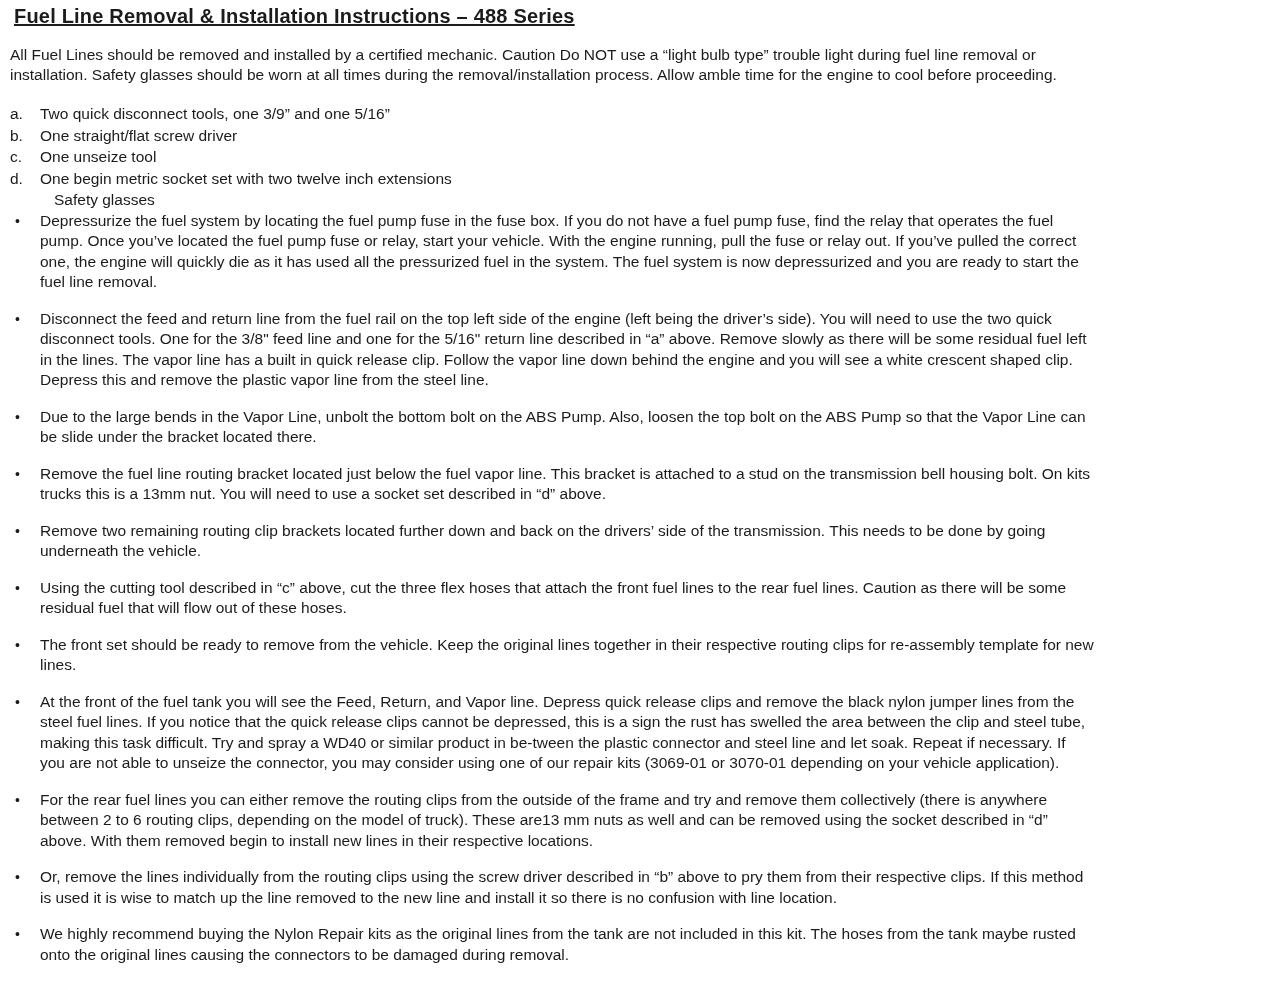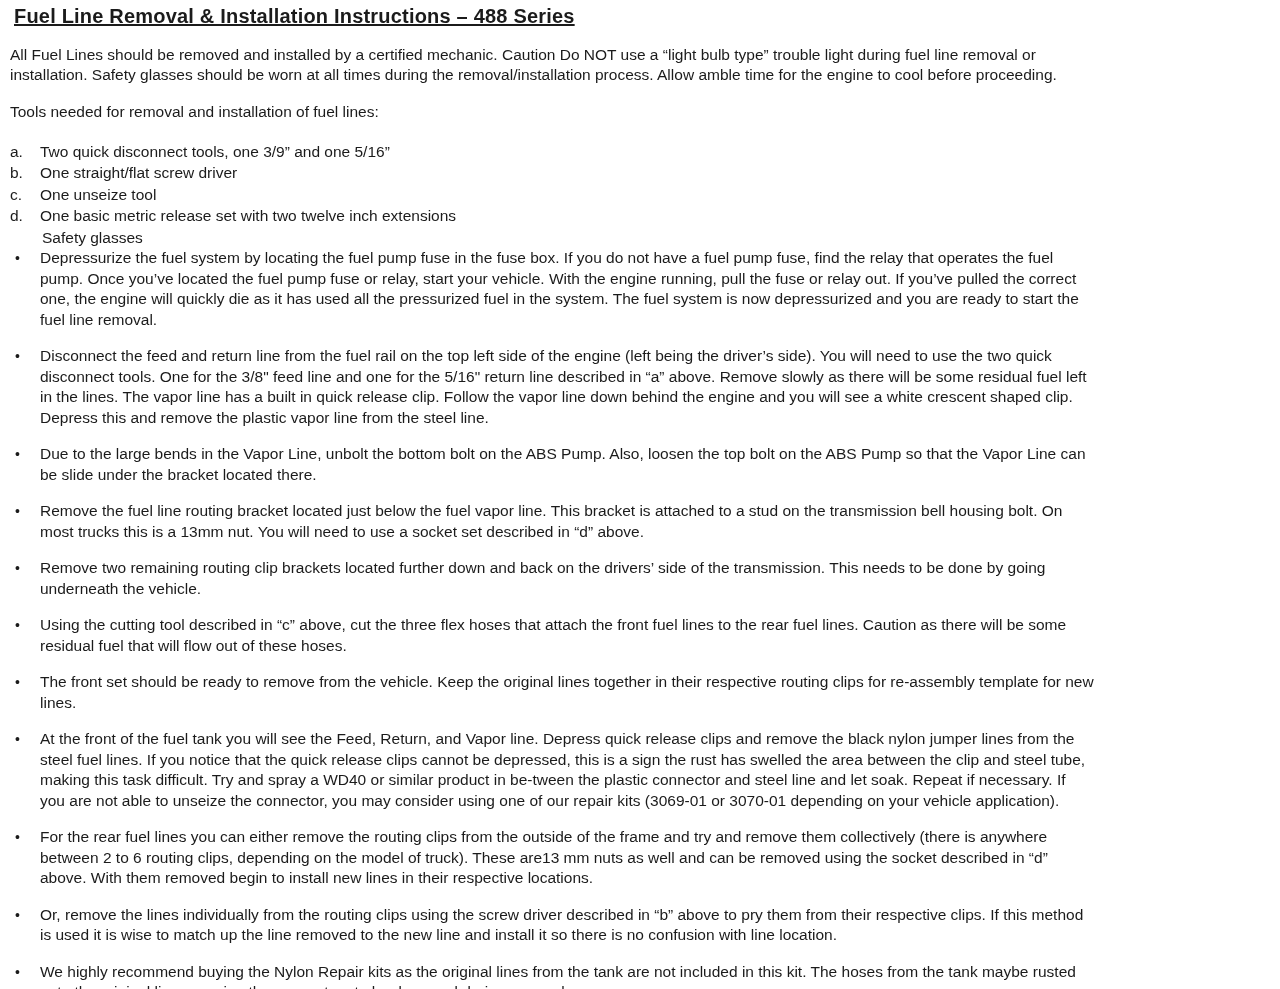--- a/index.html
+++ b/index.html
@@ -46,21 +46,21 @@
   .tool-row {
     display: flex;
     line-height: 21.5px;
   }
   .tool-letter {
     flex: 0 0 30px;
     width: 30px;
   }
   .tool-text { flex: 1; }
   .tool-cont {
-    margin-left: 32px;
+    margin-left: 44px;
     line-height: 21.5px;
   }
   .bullet-row {
     display: flex;
     margin: 0 0 16px 0;
     line-height: 20.5px;
   }
   .bullet-marker {
     flex: 0 0 30px;
     width: 30px;
@@ -72,59 +72,58 @@
 </style>
 </head>
 <body>
 
 <div class="page">
 
   <h1 class="doc-title">Fuel Line Removal &amp; Installation Instructions – 488 Series</h1>
 
   <p class="para">All Fuel Lines should be removed and installed by a certified mechanic. Caution Do NOT use a “light bulb type” trouble light during fuel line removal or installation. Safety glasses should be worn at all times during the removal/installation process. Allow amble time for the engine to cool before proceeding.</p>
 
-  <p class="tools-head">Tools needed for removal and installation of fuel lines:</p>
 
   <div class="tools">
     <div class="tool-row">
       <span class="tool-letter">a.</span>
       <span class="tool-text">Two quick disconnect tools, one 3/9” and one 5/16”</span>
     </div>
     <div class="tool-row">
       <span class="tool-letter">b.</span>
       <span class="tool-text">One straight/flat screw driver</span>
     </div>
     <div class="tool-row">
       <span class="tool-letter">c.</span>
       <span class="tool-text">One unseize tool</span>
     </div>
     <div class="tool-row">
       <span class="tool-letter">d.</span>
-      <span class="tool-text">One basic metric release set with two twelve inch extensions</span>
+      <span class="tool-text">One begin metric socket set with two twelve inch extensions</span>
     </div>
     <div class="tool-cont">Safety glasses</div>
   </div>
 
 
   <div class="bullets">
     <div class="bullet-row">
       <span class="bullet-marker">•</span>
       <span class="bullet-text">Depressurize the fuel system by locating the fuel pump fuse in the fuse box. If you do not have a fuel pump fuse, find the relay that operates the fuel pump. Once you’ve located the fuel pump fuse or relay, start your vehicle. With the engine running, pull the fuse or relay out. If you’ve pulled the correct one, the engine will quickly die as it has used all the pressurized fuel in the system. The fuel system is now depressurized and you are ready to start the fuel line removal.</span>
     </div>
     <div class="bullet-row">
       <span class="bullet-marker">•</span>
       <span class="bullet-text">Disconnect the feed and return line from the fuel rail on the top left side of the engine (left being the driver’s side). You will need to use the two quick disconnect tools. One for the 3/8" feed line and one for the 5/16" return line described in “a” above. Remove slowly as there will be some residual fuel left in the lines. The vapor line has a built in quick release clip. Follow the vapor line down behind the engine and you will see a white crescent shaped clip. Depress this and remove the plastic vapor line from the steel line.</span>
     </div>
     <div class="bullet-row">
       <span class="bullet-marker">•</span>
       <span class="bullet-text">Due to the large bends in the Vapor Line, unbolt the bottom bolt on the ABS Pump. Also, loosen the top bolt on the ABS Pump so that the Vapor Line can be slide under the bracket located there.</span>
     </div>
     <div class="bullet-row">
       <span class="bullet-marker">•</span>
-      <span class="bullet-text">Remove the fuel line routing bracket located just below the fuel vapor line. This bracket is attached to a stud on the transmission bell housing bolt. On most trucks this is a 13mm nut. You will need to use a socket set described in “d” above.</span>
+      <span class="bullet-text">Remove the fuel line routing bracket located just below the fuel vapor line. This bracket is attached to a stud on the transmission bell housing bolt. On kits trucks this is a 13mm nut. You will need to use a socket set described in “d” above.</span>
     </div>
     <div class="bullet-row">
       <span class="bullet-marker">•</span>
       <span class="bullet-text">Remove two remaining routing clip brackets located further down and back on the drivers’ side of the transmission. This needs to be done by going underneath the vehicle.</span>
     </div>
     <div class="bullet-row">
       <span class="bullet-marker">•</span>
       <span class="bullet-text">Using the cutting tool described in “c” above, cut the three flex hoses that attach the front fuel lines to the rear fuel lines. Caution as there will be some residual fuel that will flow out of these hoses.</span>
     </div>
     <div class="bullet-row">

